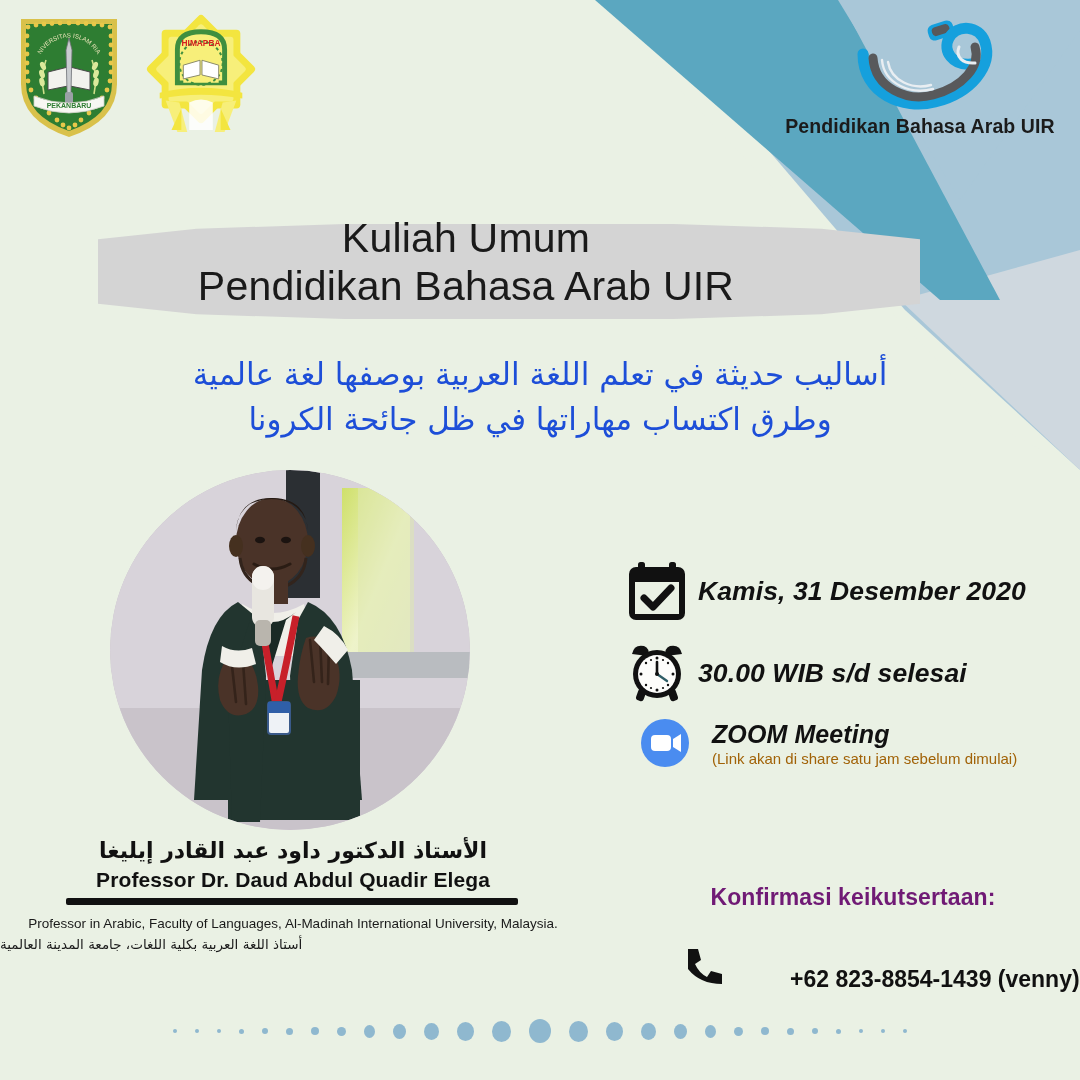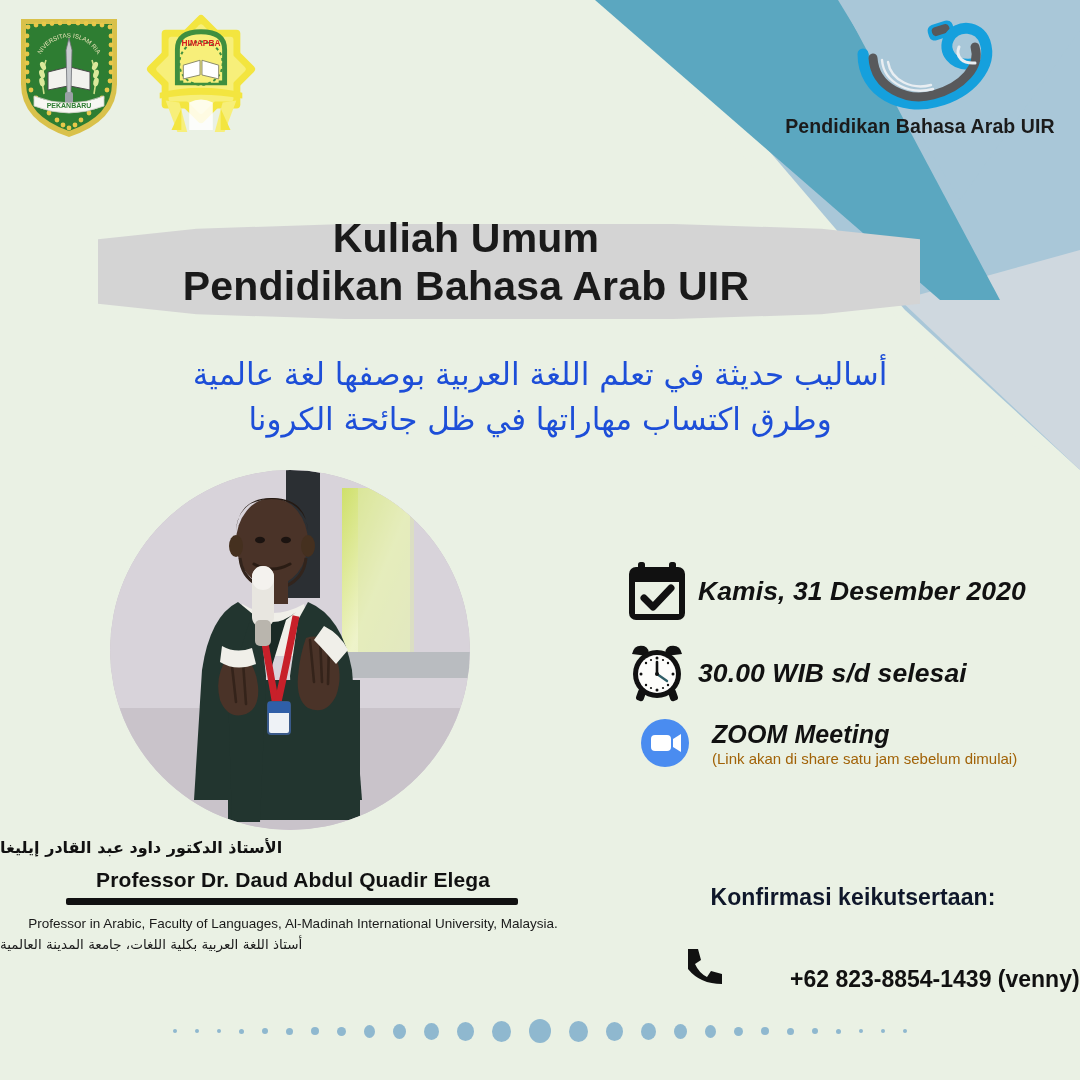--- a/index.html
+++ b/index.html
@@ -33,21 +33,21 @@
   }
 
   
   .title-lens{
     position:absolute;left:98px;top:224px;width:822px;height:95px;
     background:#d4d4d4;
     clip-path:polygon(0% 16%,12% 5%,30% 0%,50% 0%,70% 0%,88% 5%,100% 16%,100% 84%,88% 95%,70% 100%,50% 100%,30% 100%,12% 95%,0% 84%);
   }
   .title-block{
     position:absolute;left:0;top:214px;width:932px;text-align:center;
-    color:#1a1a1a;font-weight:bold;line-height:1.18;
+    color:#1a1a1a;font-weight:normal;line-height:1.18;
   }
   .title-l1{font-size:41px;letter-spacing:.2px;}
   .title-l2{font-size:41px;letter-spacing:.2px;}
 
   
   .subtitle-ar{
     position:absolute;left:0;top:352px;width:1080px;text-align:center;
     direction:rtl;
     font-family:"DejaVu Sans","Liberation Sans",sans-serif;
     font-size:31px;color:#1d4ed8;line-height:1.45;font-weight:400;
@@ -55,23 +55,23 @@
 
   
   .photo-wrap{
     position:absolute;left:110px;top:470px;width:360px;height:360px;
     border-radius:50%;overflow:hidden;background:#cfc9cf;
   }
   .photo-svg{width:360px;height:360px;display:block;}
 
   
   .speaker-ar{
-    position:absolute;left:0;top:838px;width:586px;text-align:left;
+    position:absolute;left:0;top:838px;width:586px;text-align:center;
     direction:rtl;font-family:"DejaVu Sans","Liberation Sans",sans-serif;
-    font-size:16px;font-weight:bold;color:#111;
+    font-size:22px;font-weight:bold;color:#111;
   }
   .speaker-en{
     position:absolute;left:0;top:868px;width:586px;text-align:center;
     font-size:21px;font-weight:bold;color:#111;letter-spacing:.1px;
   }
   .speaker-rule{
     position:absolute;left:66px;top:898px;width:452px;height:7px;background:#111;border-radius:2px;
   }
   .affil-en{
     position:absolute;left:0;top:916px;width:586px;text-align:center;
@@ -90,21 +90,21 @@
   .detail-body{flex:1 1 auto;}
   .detail-main{font-size:26.5px;font-weight:bold;color:#111;letter-spacing:.1px;white-space:nowrap;font-style:italic;}
   .detail-sub{font-size:15px;color:#a16207;margin-top:1px;white-space:nowrap;}
   #row-date{margin-bottom:20px;}
   #row-time{margin-bottom:14px;}
   #row-zoom .detail-icon{padding-left:14px;}
   #row-zoom .detail-main{font-size:25px;}
 
   
   .confirm{position:absolute;left:626px;top:884px;width:454px;}
-  .confirm-title{font-size:23px;font-weight:bold;color:#0f172a;text-align:center;letter-spacing:.1px;}
+  .confirm-title{font-size:23px;font-weight:bold;color:#701a75;text-align:center;letter-spacing:.1px;}
   .confirm-row{display:flex;align-items:flex-end;margin-top:32px;padding-left:54px;gap:48px;}
   .confirm-icon{flex:0 0 auto;width:62px;}
   .confirm-phone{font-size:23px;font-weight:bold;color:#111;white-space:nowrap;}
 
   
   .dots{
     position:absolute;left:0;top:1008px;width:1080px;height:46px;
     display:flex;align-items:center;justify-content:center;gap:0;
   }
   .dot{background:#8fb8cf;border-radius:50%;display:inline-block;margin:0 9px;}

